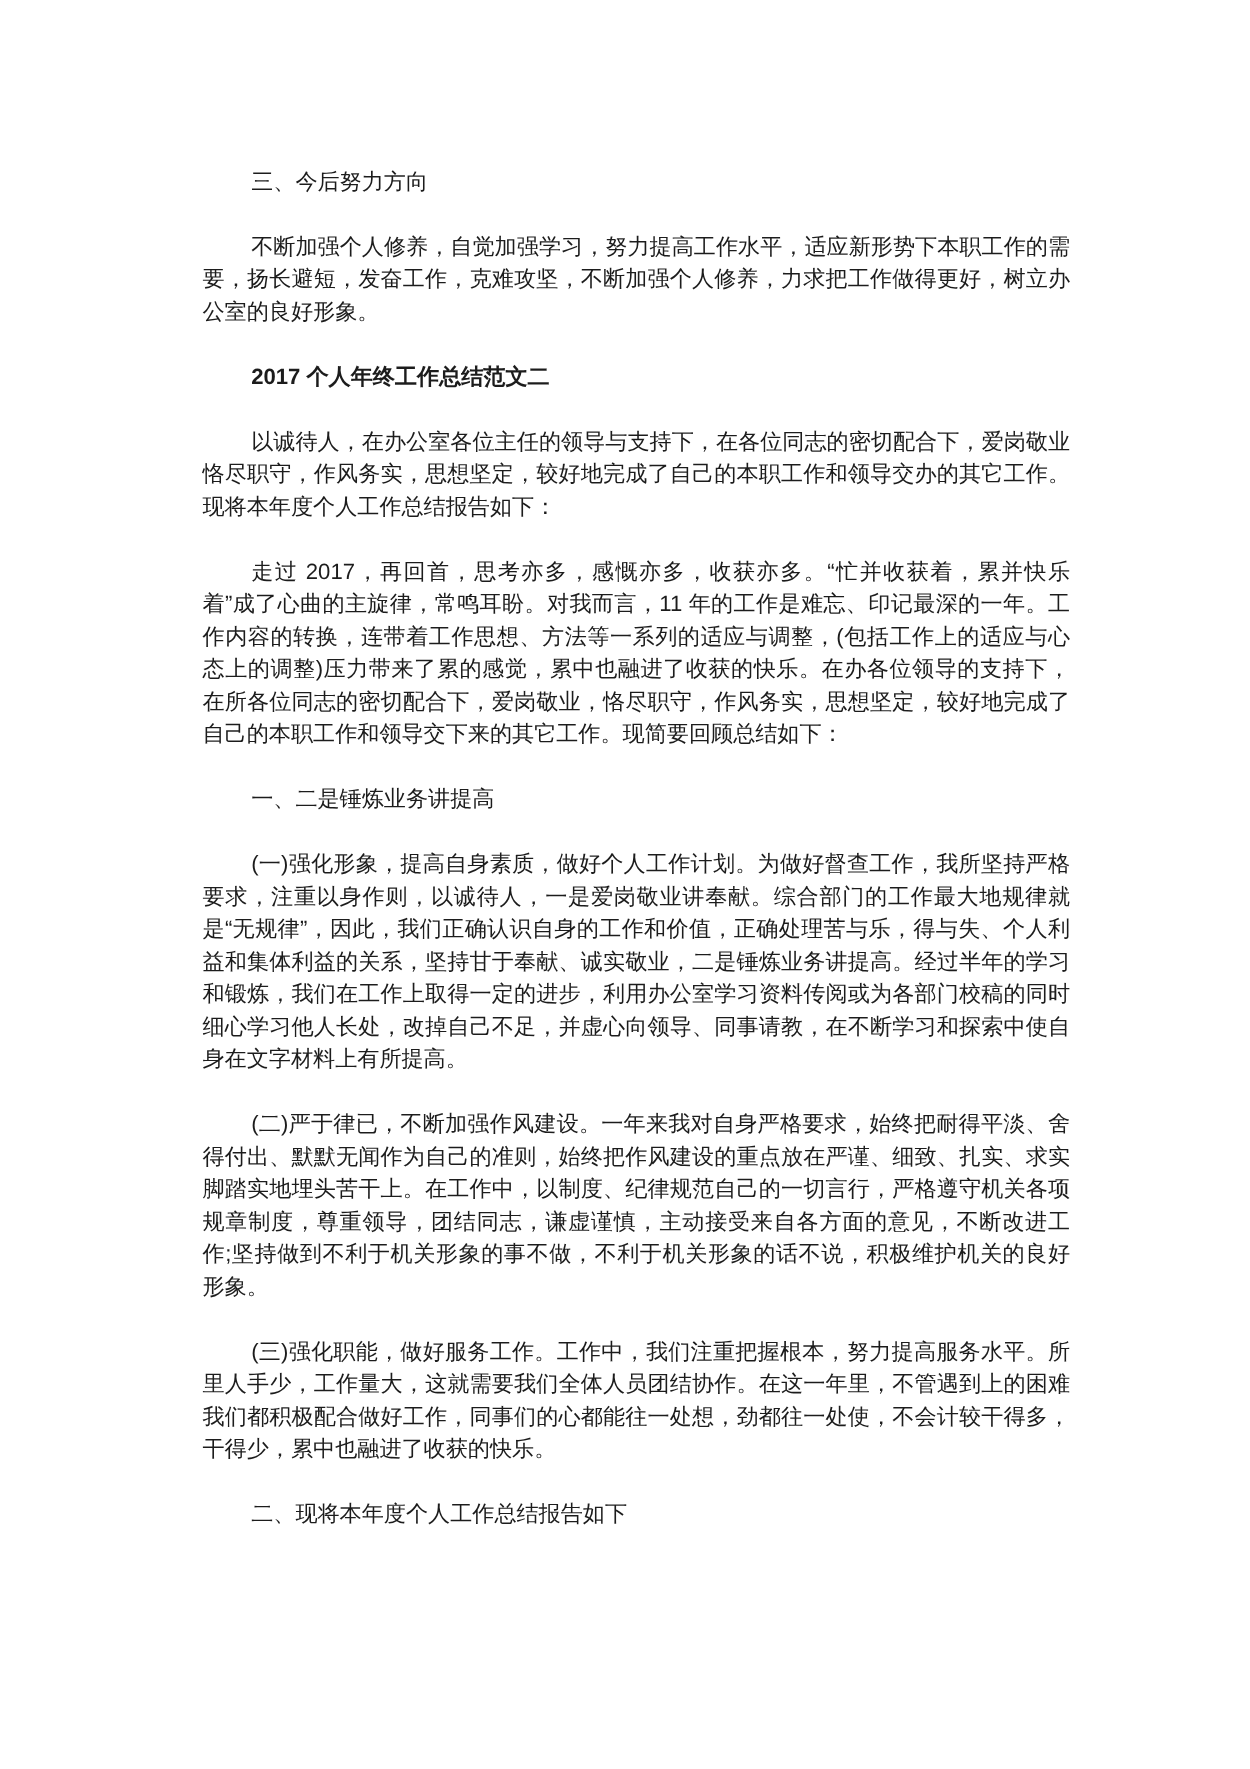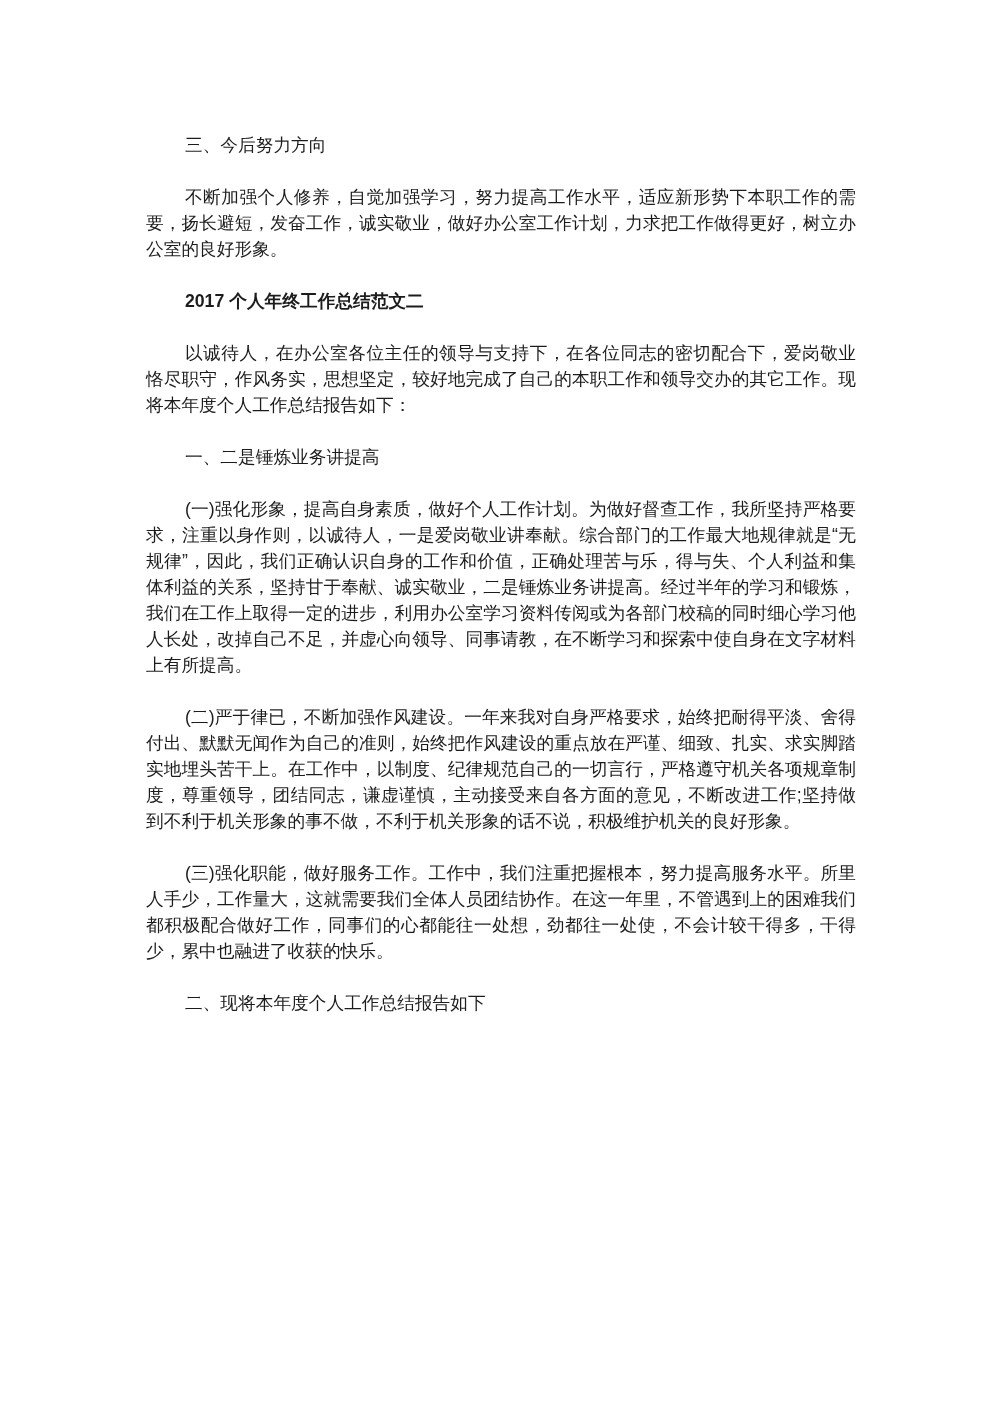--- a/index.html
+++ b/index.html
@@ -14,46 +14,47 @@
     background: #ffffff;
     box-sizing: border-box;
     padding: 132px 144px 0 146px;
     overflow: hidden;
     font-family: "Liberation Sans", "DejaVu Sans", sans-serif;
     font-size: 17.7px;
     line-height: 26px;
     color: #1c1c1c;
   }
   .block {
-    margin: 0 0 26px 0;
+    margin: 0 0 26px 16px;
     text-indent: 2.2em;
     word-break: break-all;
   }
   .para {
     text-align: justify;
   }
   .heading {
     font-weight: 400;
   }
   .heading-bold {
     font-weight: 700;
   }
 </style>
 </head>
 <body>
 
 <div class="page">
   <p class="block heading">三、今后努力方向</p>
 
-  <p class="block para">不断加强个人修养，自觉加强学习，努力提高工作水平，适应新形势下本职工作的需要，扬长避短，发奋工作，诚实敬业，做好办公室工作计划，力求把工作做得更好，树立办公室的良好形象。</p>
+  <p class="block para">不断加强个人修养，自觉加强学习，努力提高工作水平，适应新形势下本职工作的需要，扬长避短，发奋工作，克难攻坚，不断加强个人修养，力求把工作做得更好，树立办公室的良好形象。</p>
 
   <p class="block heading-bold">2017 个人年终工作总结范文二</p>
 
   <p class="block para">以诚待人，在办公室各位主任的领导与支持下，在各位同志的密切配合下，爱岗敬业恪尽职守，作风务实，思想坚定，较好地完成了自己的本职工作和领导交办的其它工作。现将本年度个人工作总结报告如下：</p>
 
+  <p class="block para">走过 2017，再回首，思考亦多，感慨亦多，收获亦多。“忙并收获着，累并快乐着”成了心曲的主旋律，常鸣耳盼。对我而言，11 年的工作是难忘、印记最深的一年。工作内容的转换，连带着工作思想、方法等一系列的适应与调整，(包括工作上的适应与心态上的调整)压力带来了累的感觉，累中也融进了收获的快乐。在办各位领导的支持下，在所各位同志的密切配合下，爱岗敬业，恪尽职守，作风务实，思想坚定，较好地完成了自己的本职工作和领导交下来的其它工作。现简要回顾总结如下：</p>
 
   <p class="block heading">一、二是锤炼业务讲提高</p>
 
   <p class="block para">(一)强化形象，提高自身素质，做好个人工作计划。为做好督查工作，我所坚持严格要求，注重以身作则，以诚待人，一是爱岗敬业讲奉献。综合部门的工作最大地规律就是“无规律”，因此，我们正确认识自身的工作和价值，正确处理苦与乐，得与失、个人利益和集体利益的关系，坚持甘于奉献、诚实敬业，二是锤炼业务讲提高。经过半年的学习和锻炼，我们在工作上取得一定的进步，利用办公室学习资料传阅或为各部门校稿的同时细心学习他人长处，改掉自己不足，并虚心向领导、同事请教，在不断学习和探索中使自身在文字材料上有所提高。</p>
 
   <p class="block para">(二)严于律已，不断加强作风建设。一年来我对自身严格要求，始终把耐得平淡、舍得付出、默默无闻作为自己的准则，始终把作风建设的重点放在严谨、细致、扎实、求实脚踏实地埋头苦干上。在工作中，以制度、纪律规范自己的一切言行，严格遵守机关各项规章制度，尊重领导，团结同志，谦虚谨慎，主动接受来自各方面的意见，不断改进工作;坚持做到不利于机关形象的事不做，不利于机关形象的话不说，积极维护机关的良好形象。</p>
 
   <p class="block para">(三)强化职能，做好服务工作。工作中，我们注重把握根本，努力提高服务水平。所里人手少，工作量大，这就需要我们全体人员团结协作。在这一年里，不管遇到上的困难我们都积极配合做好工作，同事们的心都能往一处想，劲都往一处使，不会计较干得多，干得少，累中也融进了收获的快乐。</p>
 
   <p class="block heading">二、现将本年度个人工作总结报告如下</p>

